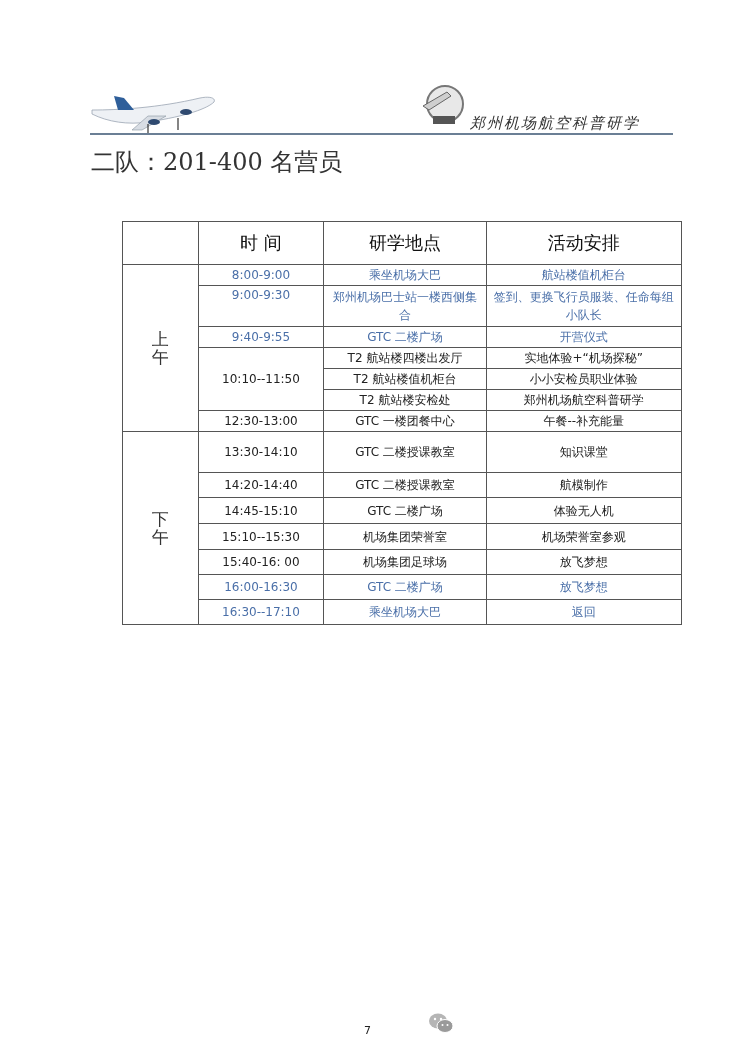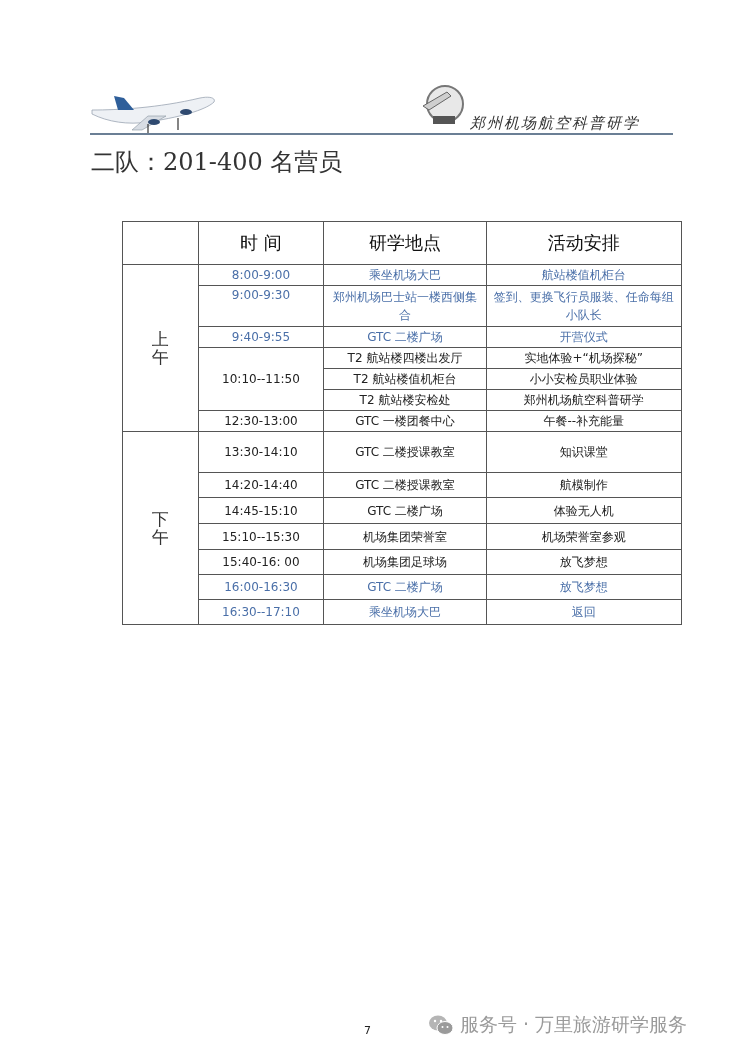--- a/index.html
+++ b/index.html
@@ -140,14 +140,13 @@
 
 <div class="wm">
   <svg viewBox="0 0 26 22">
     <ellipse cx="10" cy="9" rx="9" ry="7.5" fill="#b5b5b5"></ellipse>
     <ellipse cx="17" cy="14" rx="8" ry="6.5" fill="#9a9a9a" stroke="#fff" stroke-width="1"></ellipse>
     <circle cx="7" cy="7" r="1.2" fill="#fff"></circle>
       <circle cx="13" cy="7" r="1.2" fill="#fff"></circle>
     <circle cx="14.5" cy="13" r="1" fill="#fff"></circle>
       <circle cx="19.5" cy="13" r="1" fill="#fff"></circle>
   </svg>
-  <span>服务号 · 万里旅游研学服务</span>
 </div>
 
 </body></html>

